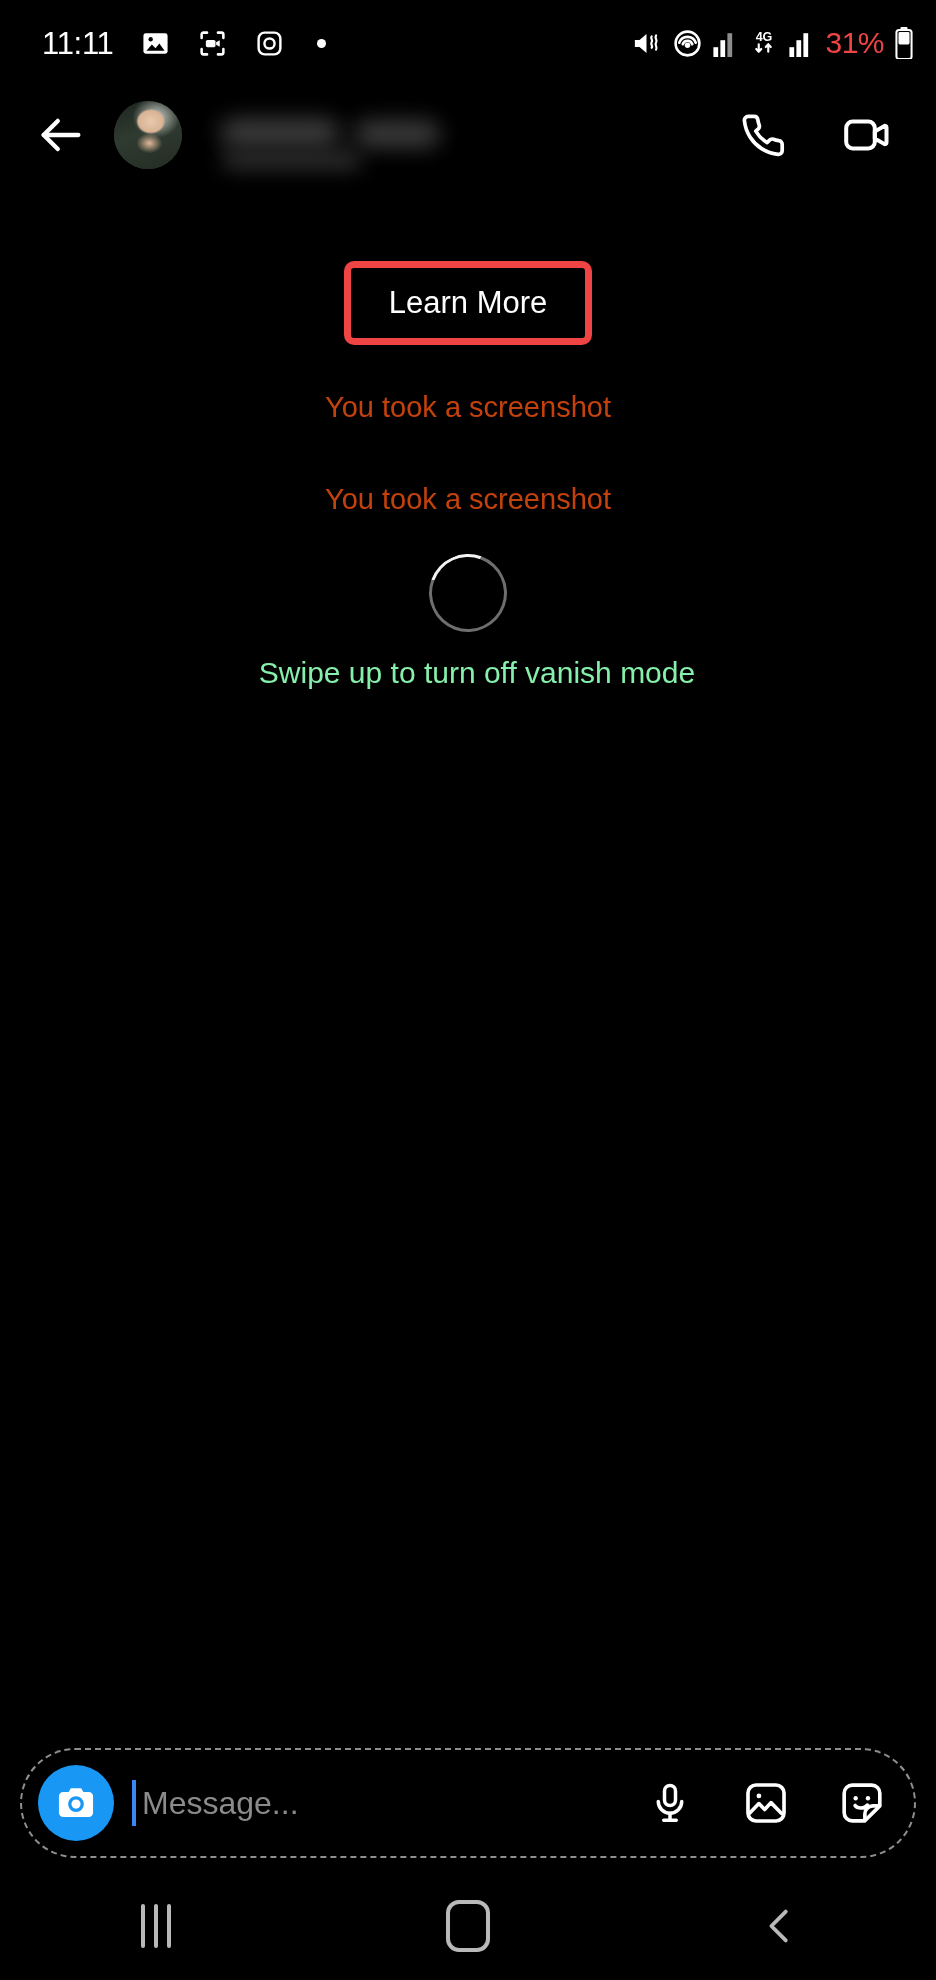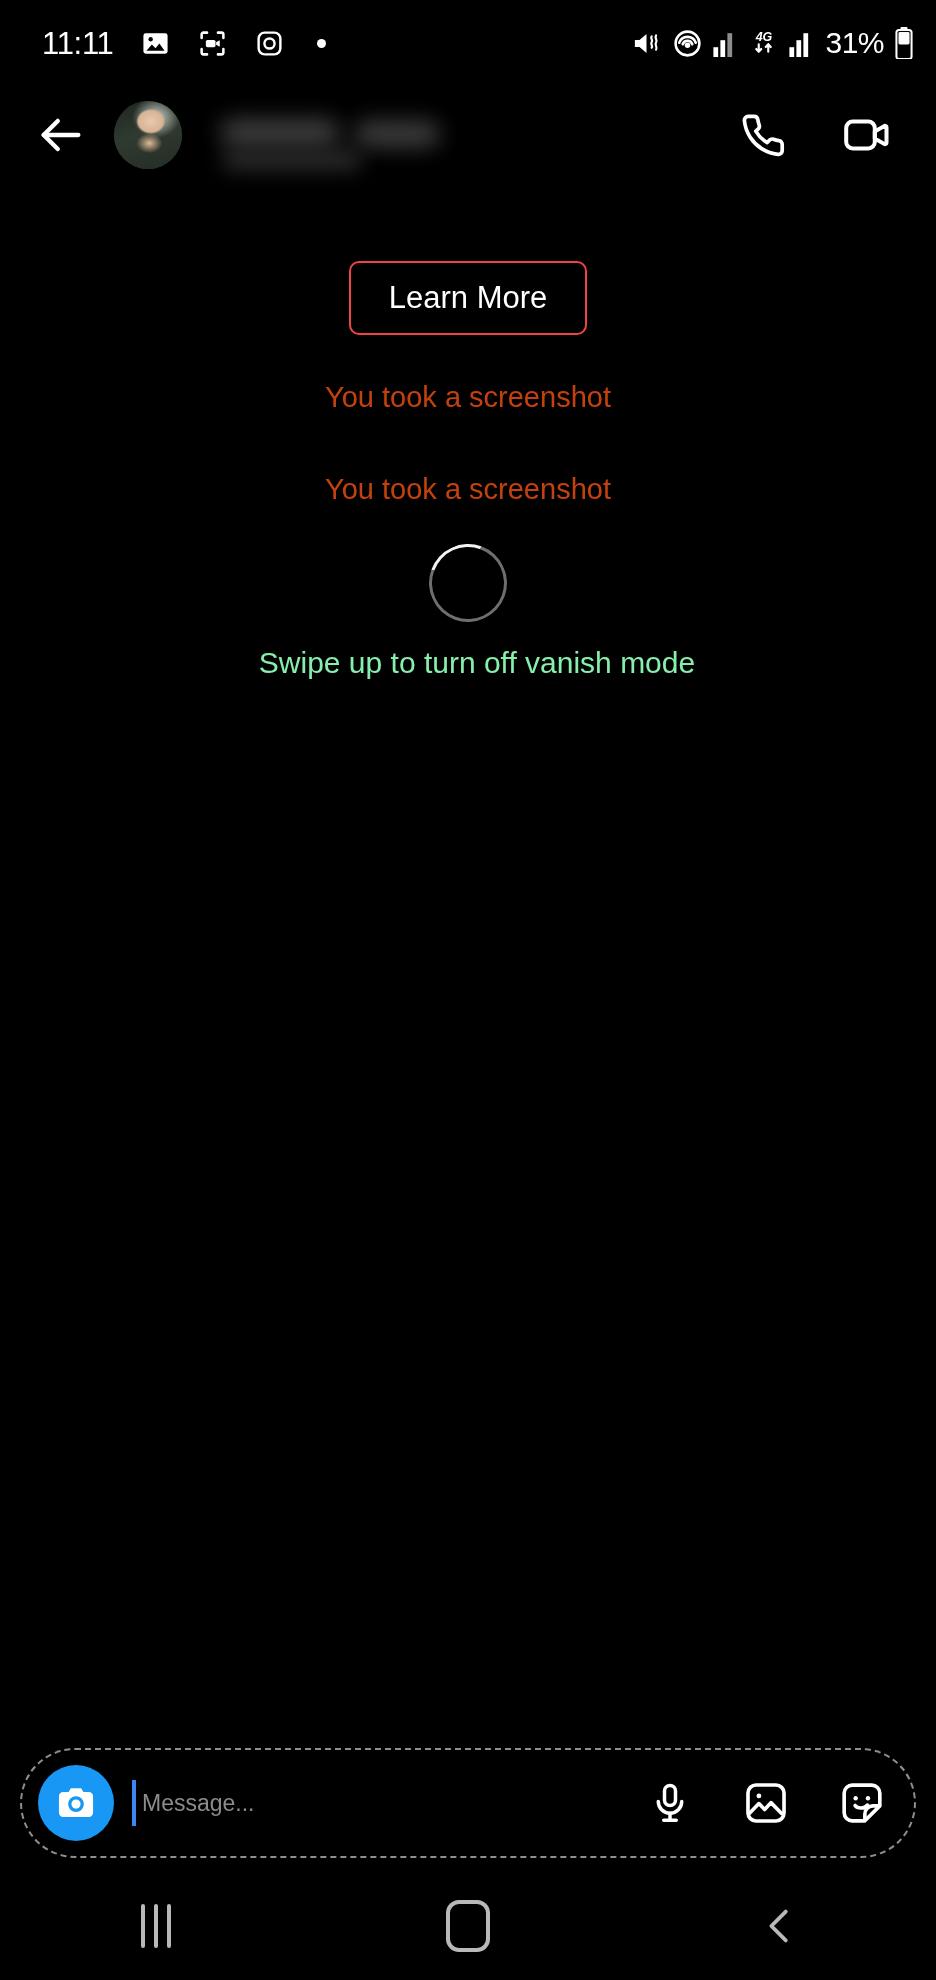--- a/index.html
+++ b/index.html
@@ -16,23 +16,23 @@
     position:absolute; top:0; left:0; width:936px; height:86px;
     display:flex; align-items:center; justify-content:space-between;
     padding:0 22px 0 42px;
   }
   .sb-left  { display:flex; align-items:center; gap:28px; }
   .sb-right { display:flex; align-items:center; gap:10px; }
   .sb-time {
     color:#fff; font-size:31px; font-weight:400; letter-spacing:-0.3px;
     line-height:1;
   }
-  .sb-ico { display:flex; align-items:center; justify-content:center;font-style:italic; }
+  .sb-ico { display:flex; align-items:center; justify-content:center; }
   .sb-dot { width:9px; height:9px; border-radius:50%; background:#fff; margin-left:5px; }
-  .sb-batt-text { color:#ffffff; font-size:30px; font-weight:500; letter-spacing:-0.5px; }
+  .sb-batt-text { color:#ef4444; font-size:30px; font-weight:500; letter-spacing:-0.5px; }
 
   
   .chat-header {
     position:absolute; top:86px; left:0; width:936px; height:98px;
     display:flex; align-items:center; padding:0 26px 0 30px;
   }
   .back-btn { width:62px; height:62px; display:flex; align-items:center; justify-content:center; }
   .avatar {
     width:68px; height:68px; border-radius:50%; margin-left:22px;
     overflow:hidden; flex:0 0 auto; position:relative;
@@ -61,21 +61,21 @@
   }
   .header-actions { margin-left:auto; display:flex; align-items:center; gap:46px; padding-right:14px; }
   .hdr-ico { width:58px; height:58px; display:flex; align-items:center; justify-content:center; }
 
   
   .thread {
     position:absolute; top:184px; left:0; width:936px; bottom:252px;
   }
   .learn-more-wrap { display:flex; justify-content:center; margin-top:77px; }
   .learn-more {
-    border:2px solid #ef4444; border-radius:10px;
+    border:7px solid #ef4444; border-radius:10px;
     color:#fff; font-size:31px; font-weight:400;
     padding:19px 38px 20px; background:transparent; line-height:1;
   }
 
   .bubble-row { display:flex; justify-content:flex-end; padding:0 32px; margin-top:767px; }
   .bubble-hi {
     background:#3F7FEE; color:#fff;
     min-width:96px; height:96px; border-radius:48px;
     display:flex; align-items:center; justify-content:center;
     font-size:33px; font-weight:400; padding:0 24px;
@@ -106,21 +106,21 @@
   }
   .cam-btn {
     width:76px; height:76px; border-radius:50%;
     background:#1897F5; display:flex; align-items:center; justify-content:center;
     flex:0 0 auto;
   }
   .msg-field { flex:1; display:flex; align-items:center; margin-left:18px; position:relative; }
   .caret {
     width:4px; height:46px; background:#3A86F5; margin-right:6px; flex:0 0 auto;
   }
-  .msg-placeholder { color:#8b8b8b; font-size:23px; line-height:1; }
+  .msg-placeholder { color:#8b8b8b; font-size:32px; line-height:1; }
   .input-icons { display:flex; align-items:center; gap:44px; flex:0 0 auto; }
   .inp-ico { width:52px; height:52px; display:flex; align-items:center; justify-content:center; }
 
   
   .navbar {
     position:absolute; left:0; bottom:0; width:936px; height:108px;
     display:flex; align-items:center; justify-content:space-around;
   }
   .nav-btn { width:120px; height:80px; display:flex; align-items:center; justify-content:center; }
   .nav-recents { display:flex; gap:9px; }

